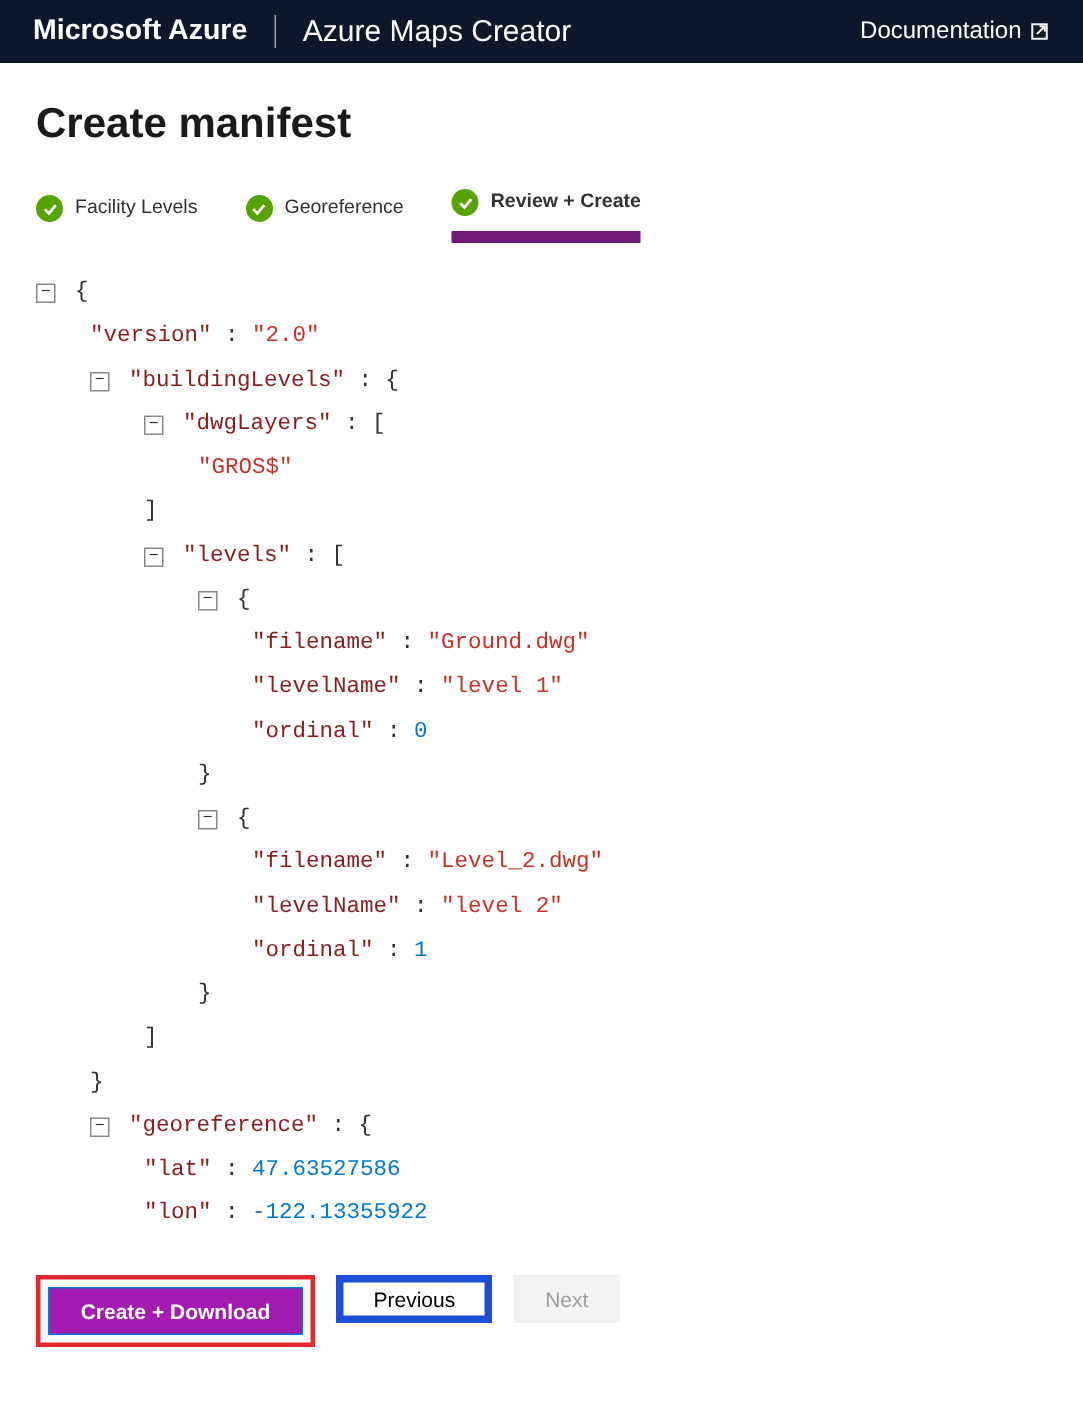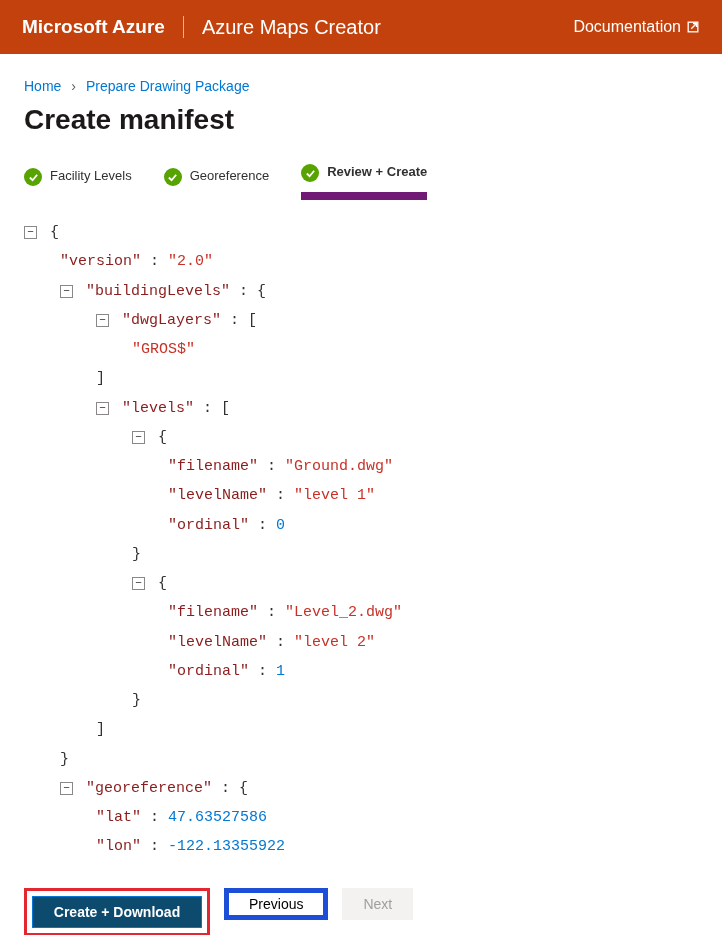--- a/index.html
+++ b/index.html
@@ -5,23 +5,23 @@
   * { box-sizing: border-box; }
   body {
     margin: 0;
     font-family: "Segoe UI", -apple-system, sans-serif;
     font-size: 14px;
     color: #323130;
     background: #fff;
     width: 722px;
   }
   .topbar {
-    background: #c2410c;
+    background: #0f172a;
     color: #fff;
-    height: 54px;
+    height: 42px;
     display: flex;
     align-items: center;
     padding: 0 22px;
     justify-content: space-between;
   }
   .topbar-left { display: flex; align-items: center; gap: 18px; }
   .brand { font-size: 19px; font-weight: 600; }
   .divider-v { width: 1px; height: 22px; background: rgba(255,255,255,0.6); }
   .product { font-size: 20px; font-weight: 400; }
   .doclink { font-size: 16px; display: flex; align-items: center; gap: 5px; cursor: pointer; }
@@ -76,21 +76,21 @@
   .btn {
     font-size: 14px;
     height: 32px;
     padding: 0 20px;
     border: 5px solid #1d4ed8;
     background: #fff;
     cursor: pointer;
     font-family: inherit;
   }
   .btn-primary {
-    background: #0c4a6e;
+    background: #a21caf;
     color: #fff;
     border: 1px solid #0078d4;
     font-weight: 600;
     min-width: 170px;
   }
   .btn-disabled {
     background: #f3f2f1;
     border: 1px solid #f3f2f1;
     color: #a19f9d;
     cursor: default;
@@ -109,25 +109,20 @@
   <div class="doclink">
     <span>Documentation</span>
     <svg class="ext-icon" viewBox="0 0 16 16" fill="none" stroke="#fff" stroke-width="1.5">
       <rect x="2.5" y="2.5" width="11" height="11"></rect>
       <path d="M6 10 L12 4 M8 4 H12 V8"></path>
     </svg>
   </div>
 </div>
 
 <div class="page">
-  <div class="breadcrumb">
-    <a style="color:#0078d4;text-decoration:none;cursor:pointer;">Home</a>
-    <span class="sep">›</span>
-    <a style="color:#0078d4;text-decoration:none;cursor:pointer;">Prepare Drawing Package</a>
-  </div>
 
   <h1 class="page-title">Create manifest</h1>
 
   <div class="steps" id="steps-container">
       <div class="step">
         <span class="check-circle">
           <svg viewBox="0 0 12 12">
             <path d="M2 6 L5 9 L10 3" stroke="#fff" stroke-width="2" fill="none"></path>
           </svg>
         </span>

